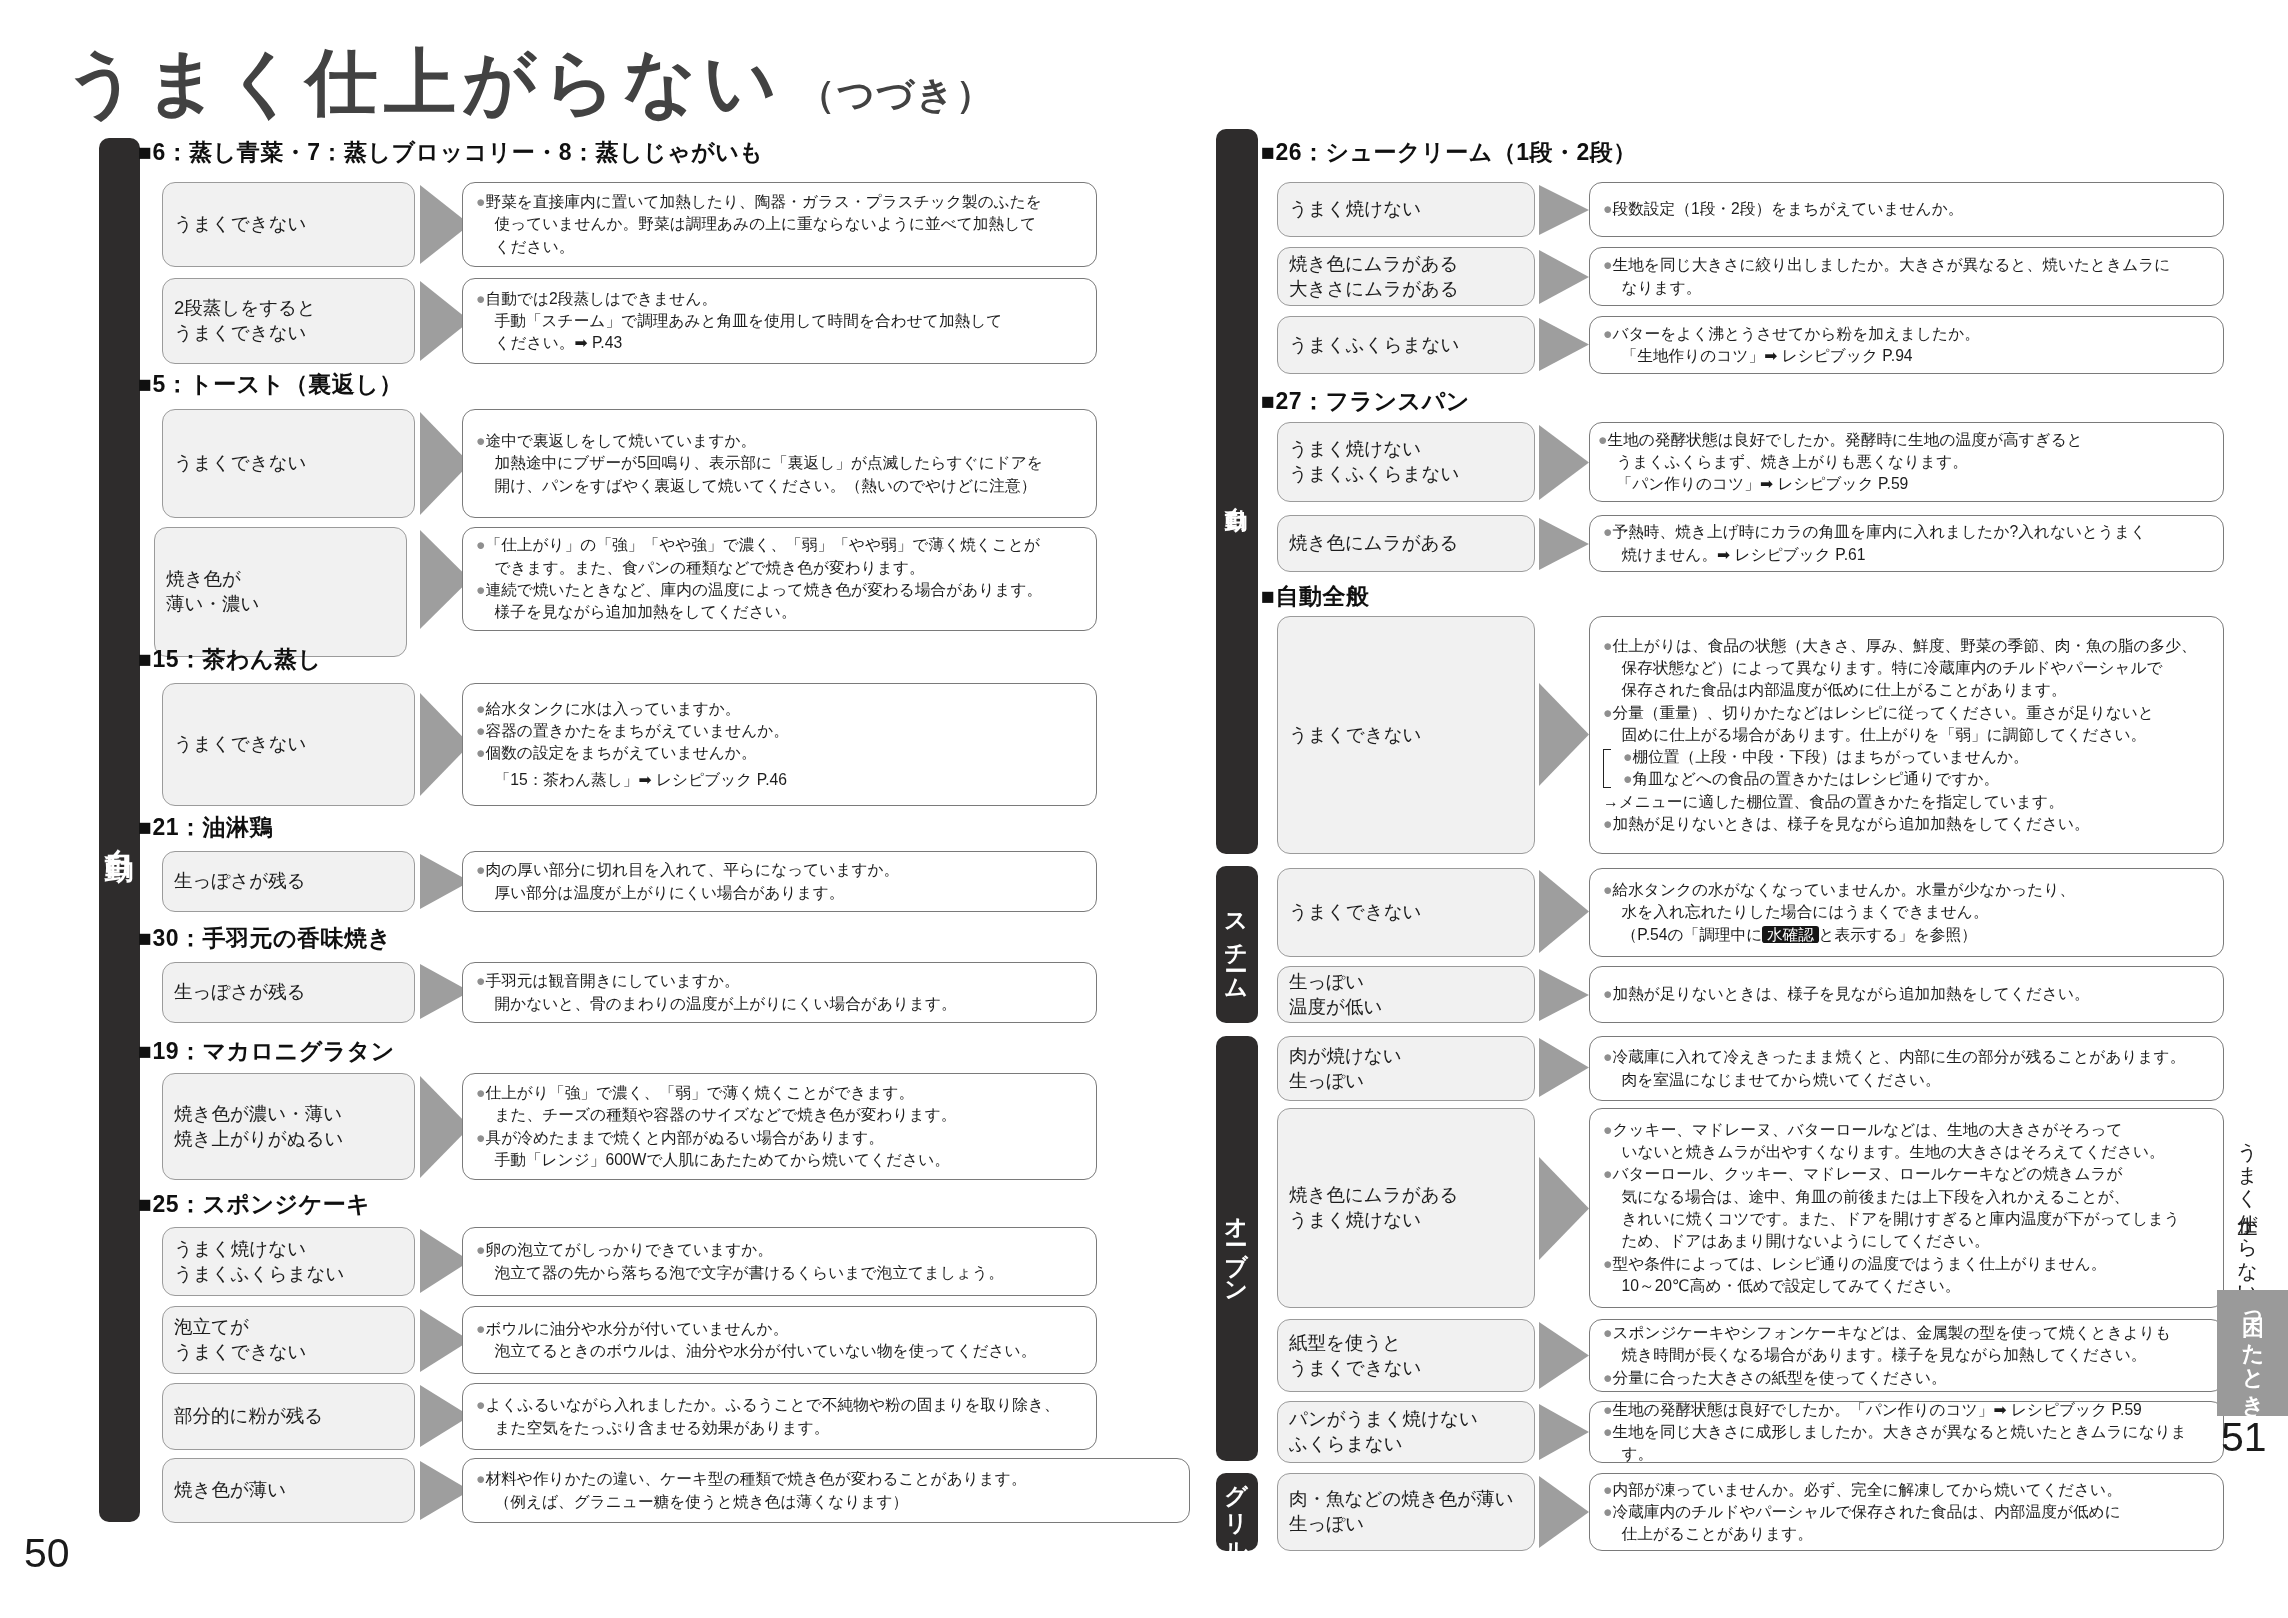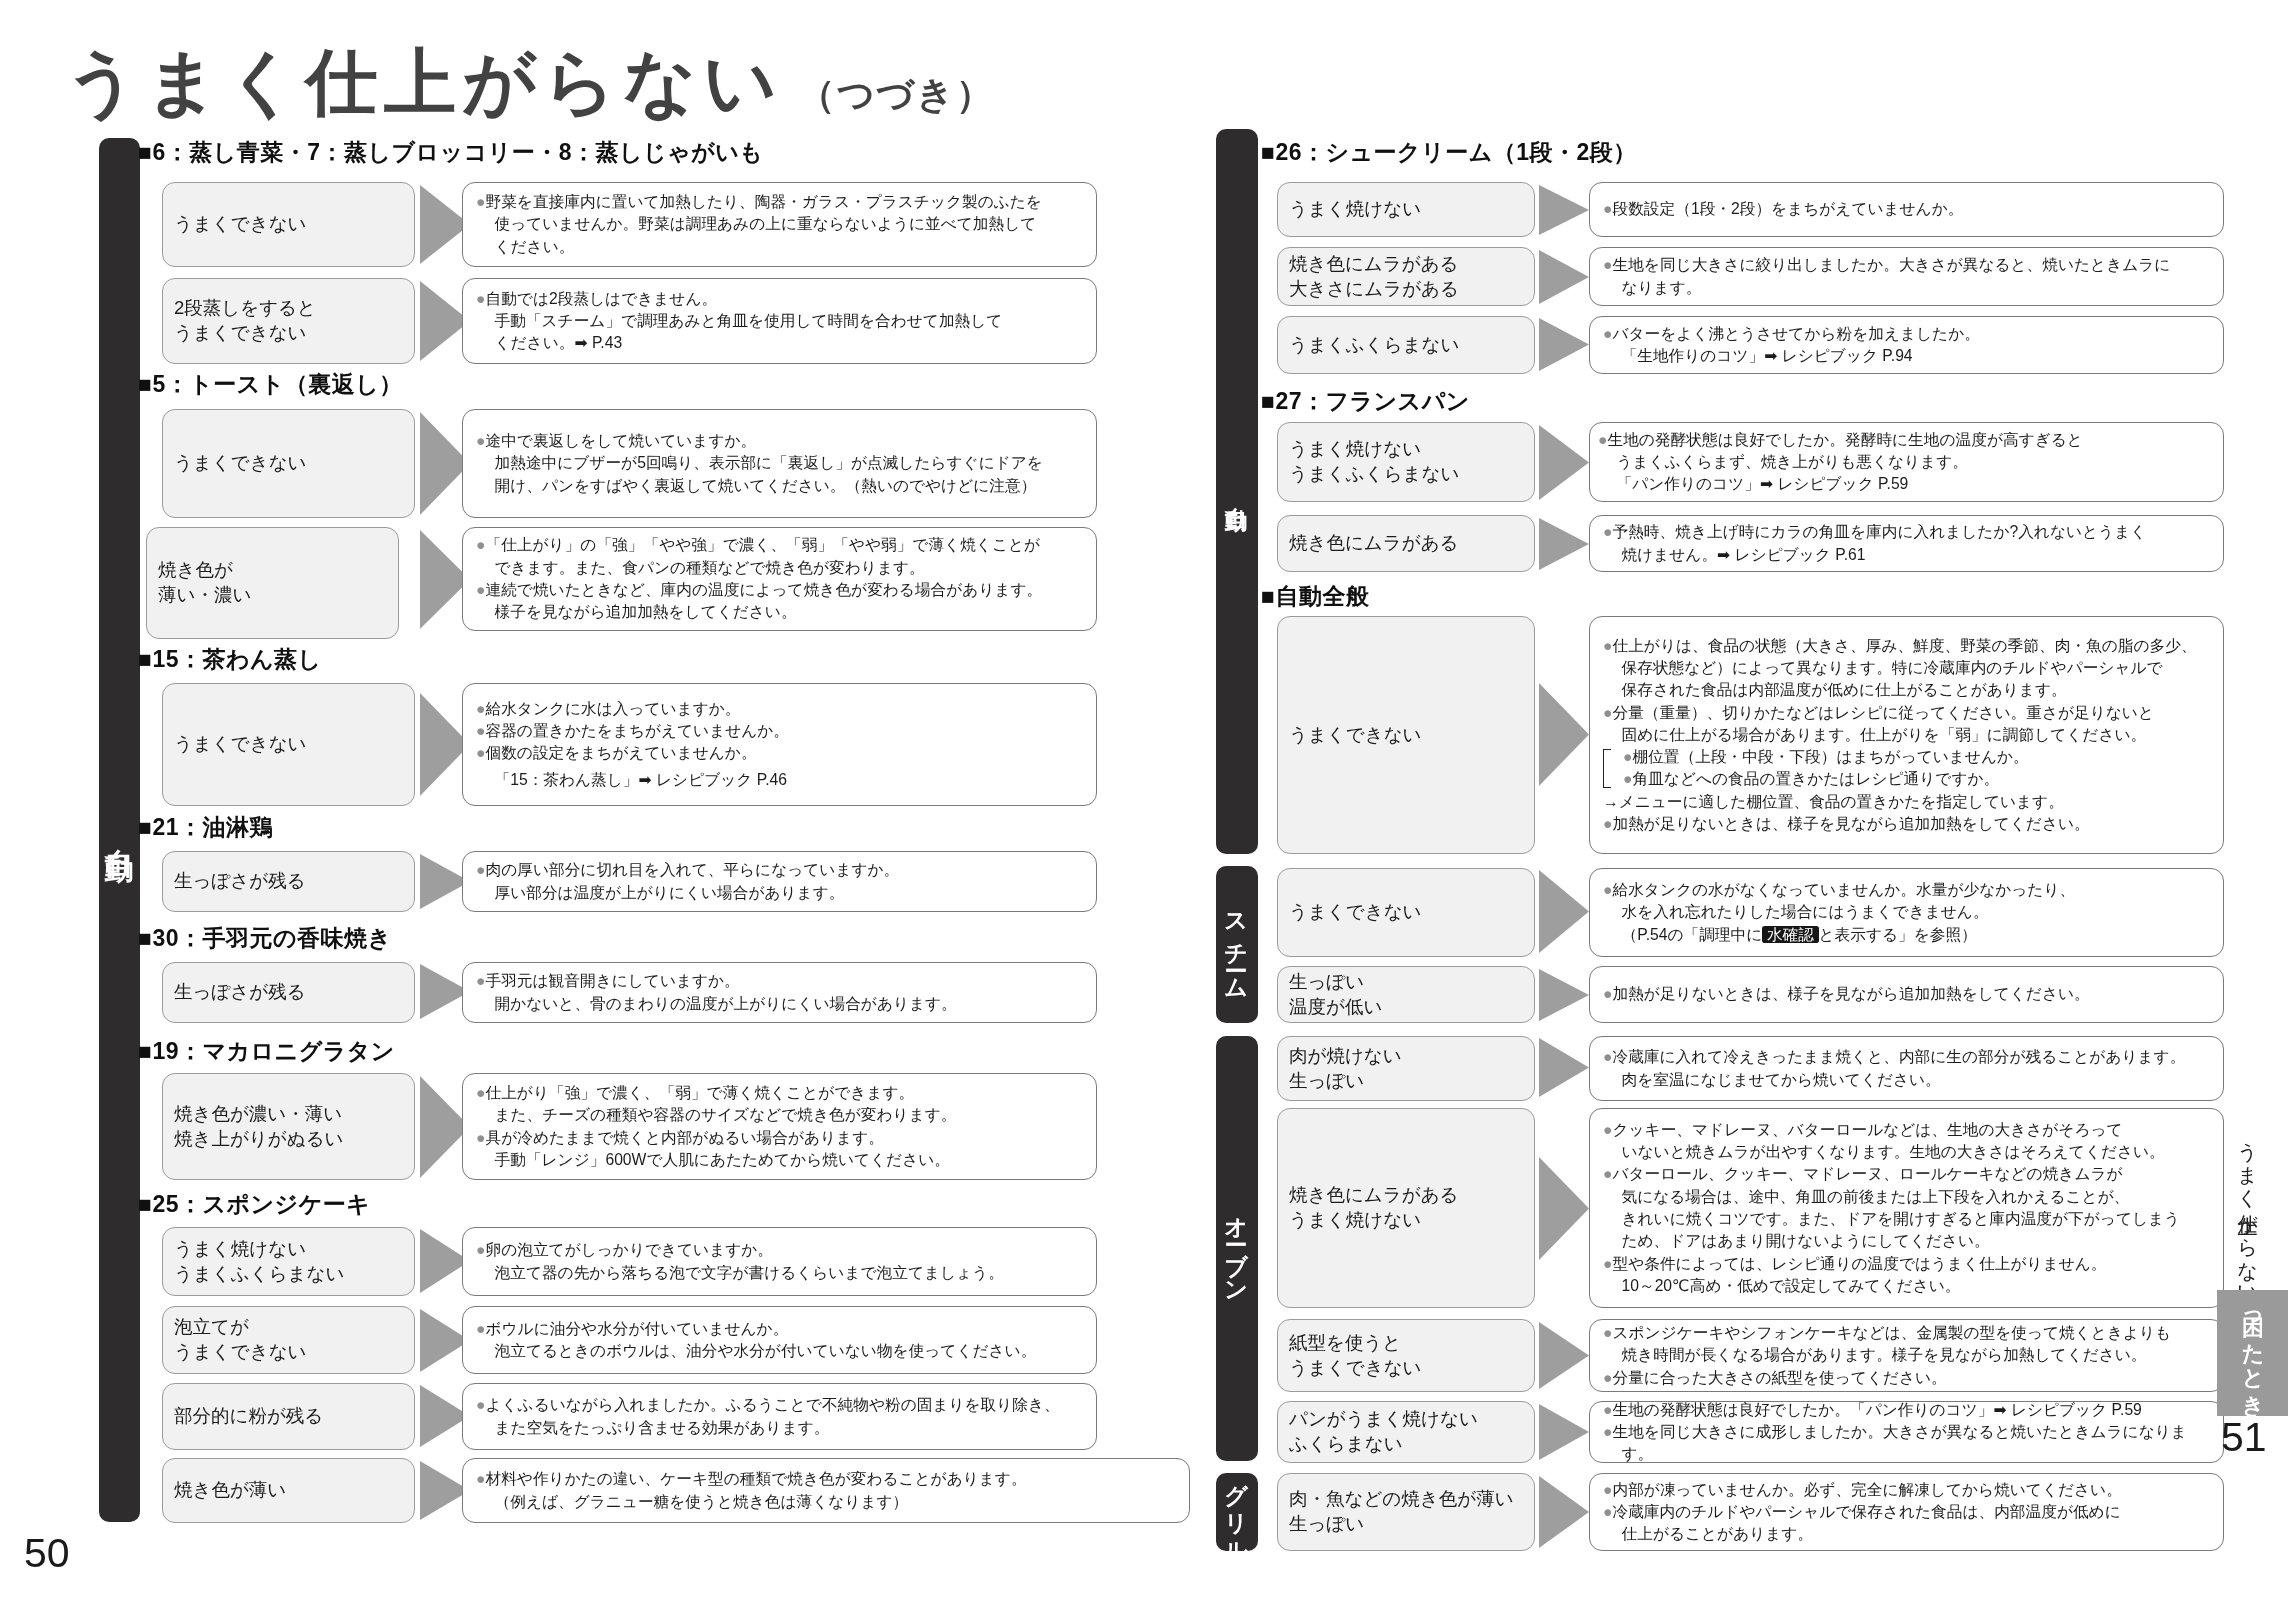--- a/index.html
+++ b/index.html
@@ -85,21 +85,21 @@
       <div class="sec-head" style="left: 138px; top: 369px;">■5：トースト（裏返し）</div>
       <div class="prob" style="left: 162px; top: 409px; width: 253px; height: 109px;">
         <div class="prob-text">うまくできない</div>
       </div>
       <div class="arrow" style="left: 420px; top: 412px; width: 50px; height: 103px;"><svg width="50" height="103" viewBox="0 0 54 112" preserveAspectRatio="none">
           <polygon points="0,0 54,56 0,112" fill="#9e9e9e"></polygon>
         </svg></div>
       <div class="ans" style="left: 462px; top: 409px; width: 635px; height: 109px;">
         <div class="ans-item"><span class="bullet">●</span>途中で裏返しをして焼いていますか。<br>加熱途中にブザーが5回鳴り、表示部に「裏返し」が点滅したらすぐにドアを<br>開け、パンをすばやく裏返して焼いてください。（熱いのでやけどに注意）</div>
       </div>
-      <div class="prob" style="left: 146px; top: 527px; width: 253px; height: 112px;">
+      <div class="prob" style="left: 154px; top: 527px; width: 253px; height: 130px;">
         <div class="prob-text">焼き色が<br>薄い・濃い</div>
       </div>
       <div class="arrow" style="left: 420px; top: 530px; width: 50px; height: 99px;"><svg width="50" height="99" viewBox="0 0 54 107" preserveAspectRatio="none">
           <polygon points="0,0 54,53.5 0,107" fill="#9e9e9e"></polygon>
         </svg></div>
       <div class="ans" style="left: 462px; top: 527px; width: 635px; height: 104px;">
         <div class="ans-item"><span class="bullet">●</span>「仕上がり」の「強」「やや強」で濃く、「弱」「やや弱」で薄く焼くことが<br>できます。また、食パンの種類などで焼き色が変わります。</div>
         <div class="ans-item"><span class="bullet">●</span>連続で焼いたときなど、庫内の温度によって焼き色が変わる場合があります。<br>様子を見ながら追加加熱をしてください。</div>
       </div>
       <div class="sec-head" style="left: 138px; top: 644px;">■15：茶わん蒸し</div>

